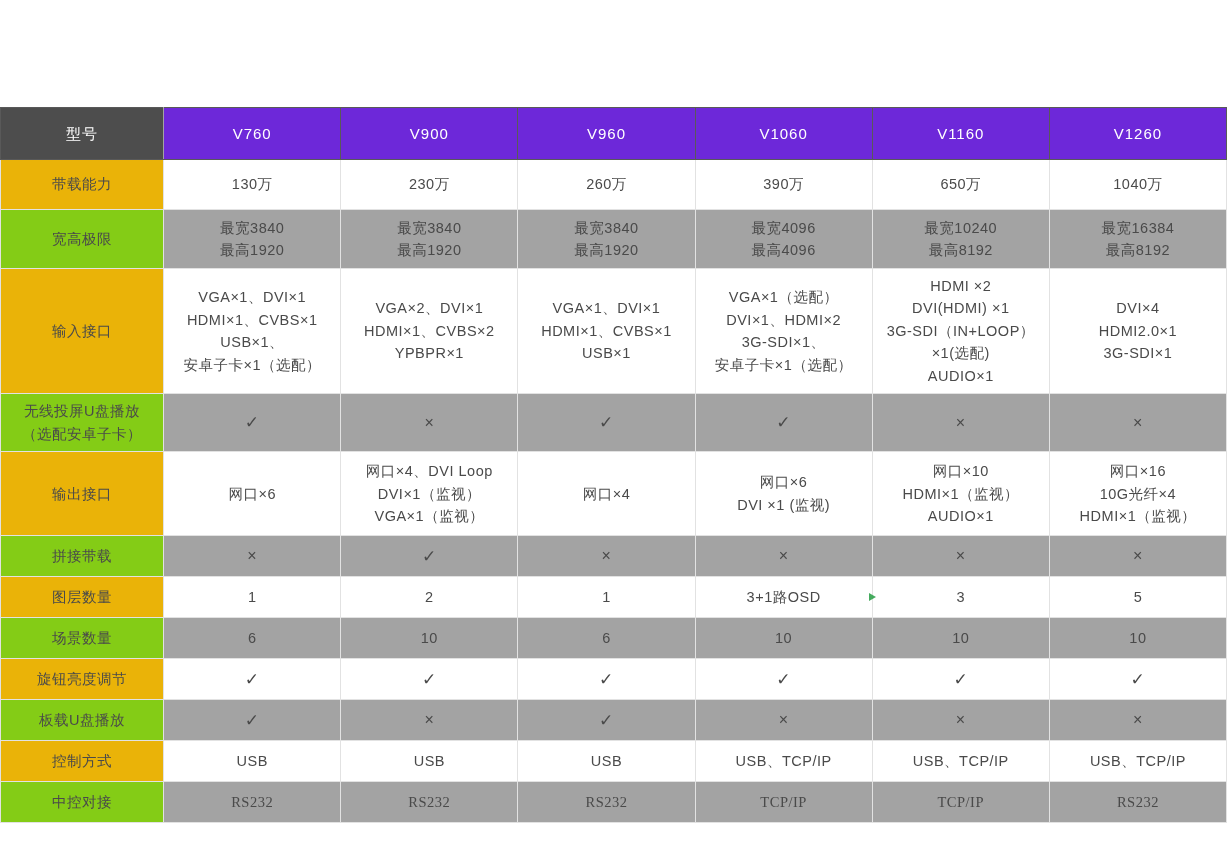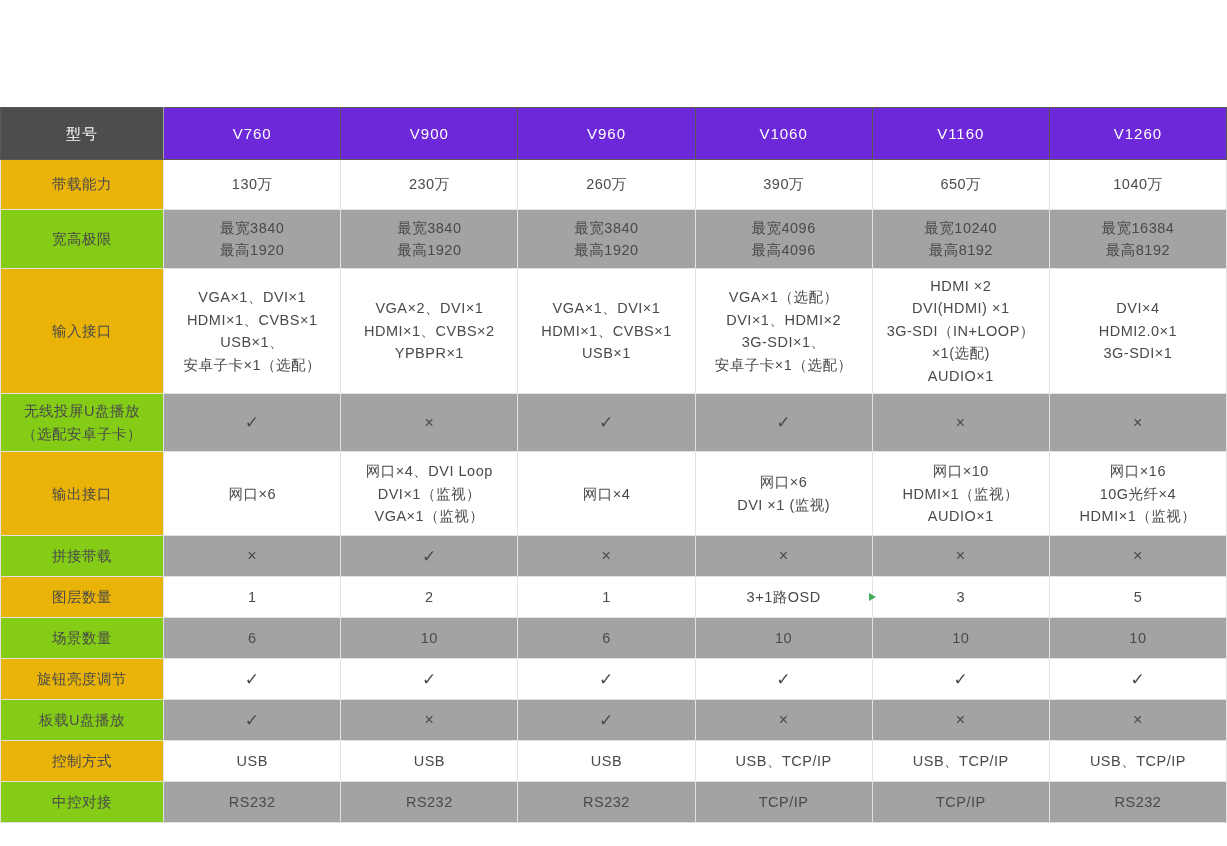--- a/index.html
+++ b/index.html
@@ -542,21 +542,21 @@
               <div class="cell-lines">
                 <span>USB、TCP/IP</span>
               </div>
             </td>
             <td>
               <div class="cell-lines">
                 <span>USB、TCP/IP</span>
               </div>
             </td>
           </tr>
-          <tr class="alt" style="height: 41px;">
+          <tr class="alt" style="height: 41px; font-family: Liberation Serif, serif;">
             <td class="rowhead">
               <div class="cell-lines">
                 <span>中控对接</span>
               </div>
             </td>
             <td>
               <div class="cell-lines">
                 <span>RS232</span>
               </div>
             </td>

